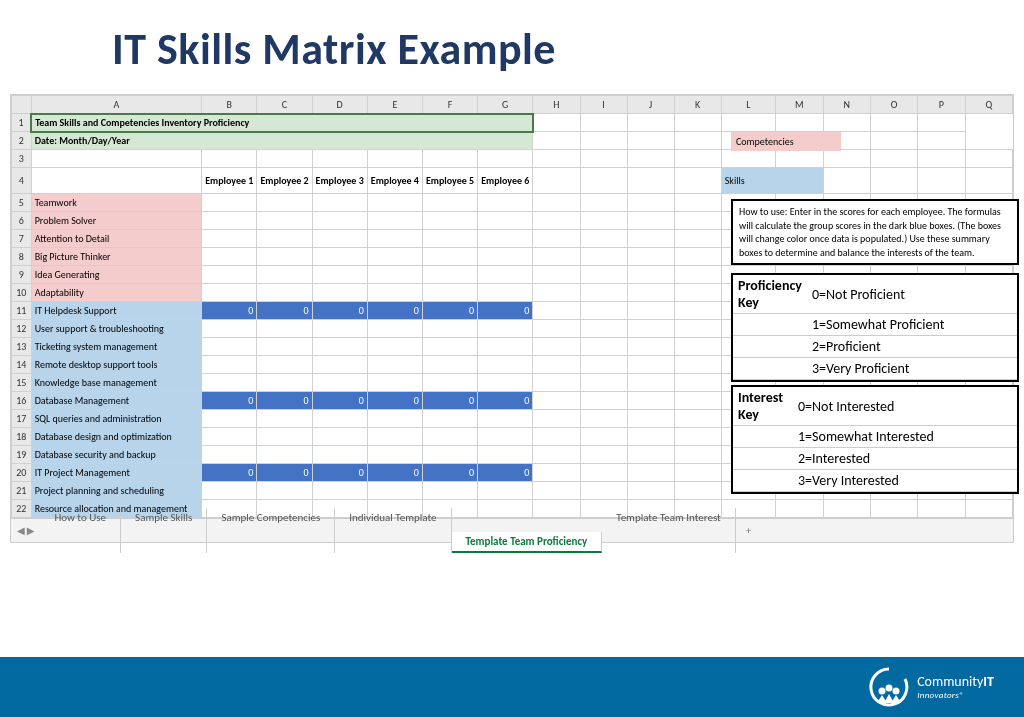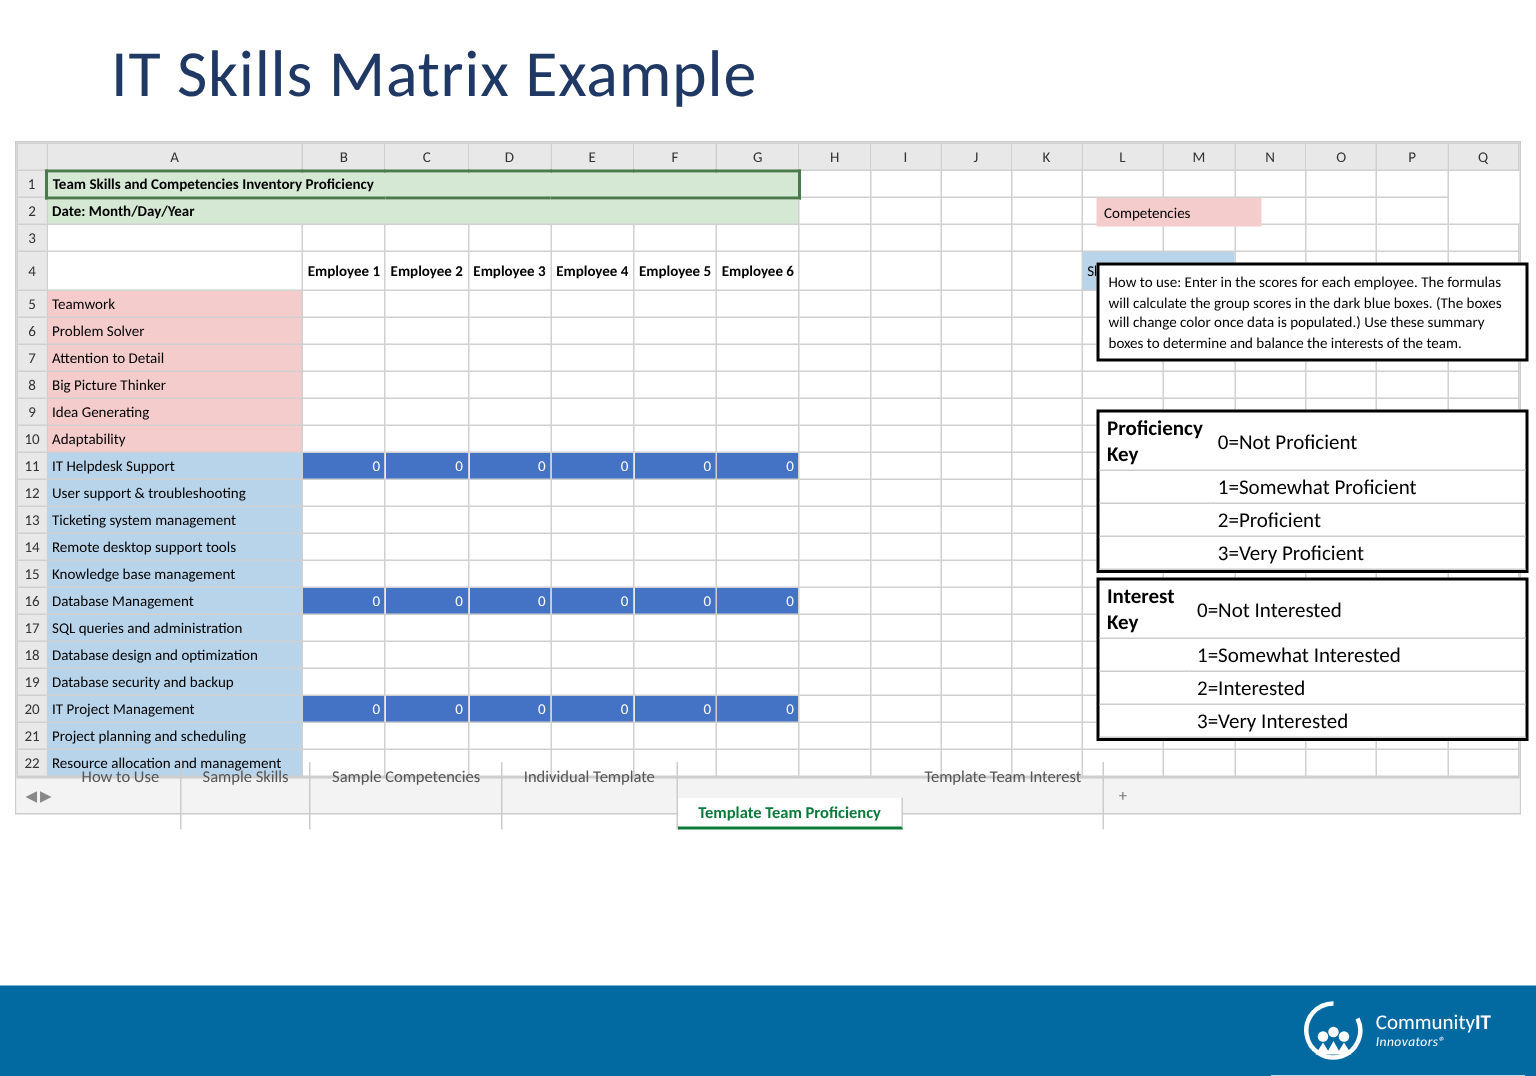--- a/index.html
+++ b/index.html
@@ -1,18 +1,18 @@
 <!DOCTYPE html>
 <html><head>
 <meta charset="utf-8">
 <style>
   * { box-sizing: border-box; margin: 0; padding: 0; }
   body { font-family: Calibri, Arial, sans-serif; background: #fff; width: 1024px; height: 717px; overflow: hidden; position: relative; }
   
-  .title { color: #1f3864; font-size: 44px; font-weight: 400; padding: 22px 0 18px 74px; letter-spacing: 0.5px; }
+  .title { color: #1f3864; font-size: 44px; font-weight: 700; padding: 22px 0 18px 112px; letter-spacing: 0.5px; }
   
   .sheet-wrap { border: 1px solid #ccc; margin: 0 10px; background: #fff; position: relative; }
   
   .grid { border-collapse: collapse; font-size: 10px; color: #000; }
   .grid td, .grid th { border: 1px solid #d0d0d0; padding: 0 3px; height: 18px; vertical-align: middle; white-space: nowrap; overflow: hidden; }
   
   .col-hdr { background: #e8e8e8; text-align: center; font-weight: normal; color: #333; font-size: 10px; }
   .row-hdr { background: #e8e8e8; text-align: center; font-weight: normal; color: #333; width: 20px; font-size: 10px; }
   .corner { background: #e8e8e8; width: 20px; }
   
@@ -22,21 +22,21 @@
   .col-L { width: 60px; }
   .col-M { width: 52px; }
   
   .green-band { background: #d5e8d4; font-weight: bold; }
   .peach { background: #f4cccc; }
   .lightblue { background: #b8d4ea; }
   .darkblue { background: #4472c4; color: #fff; text-align: right; }
   .emp-hdr { font-weight: bold; text-align: center; }
   .bold { font-weight: bold; }
   
-  .info-box { border: 2px solid #000; padding: 4px 6px; font-size: 10px; line-height: 1.35; }
+  .info-box { border: 2px solid #000; padding: 4px 6px; font-size: 10px; line-height: 1.35; margin-top: 24px; }
   .key-box { border: 2px solid #000; }
   .key-box td { border: none !important; border-bottom: 1px solid #ccc !important; padding: 2px 5px; font-size: 14px; }
   
   .tabs { display: flex; align-items: center; background: #f3f3f3; border-top: 1px solid #ccc; height: 24px; font-size: 11px; color: #555; }
   .tab-nav { display: flex; padding: 0 6px; gap: 2px; }
   .tab-nav span { color: #888; cursor: pointer; font-size: 10px; }
   .tab { padding: 3px 14px; border-right: 1px solid #ccc; cursor: pointer; }
   .tab.active { background: #fff; color: #0b7a3b; font-weight: bold; border-bottom: 2px solid #0b7a3b; margin-top: 24px; }
   .tab-add { padding: 3px 10px; color: #777; cursor: pointer; }
   

